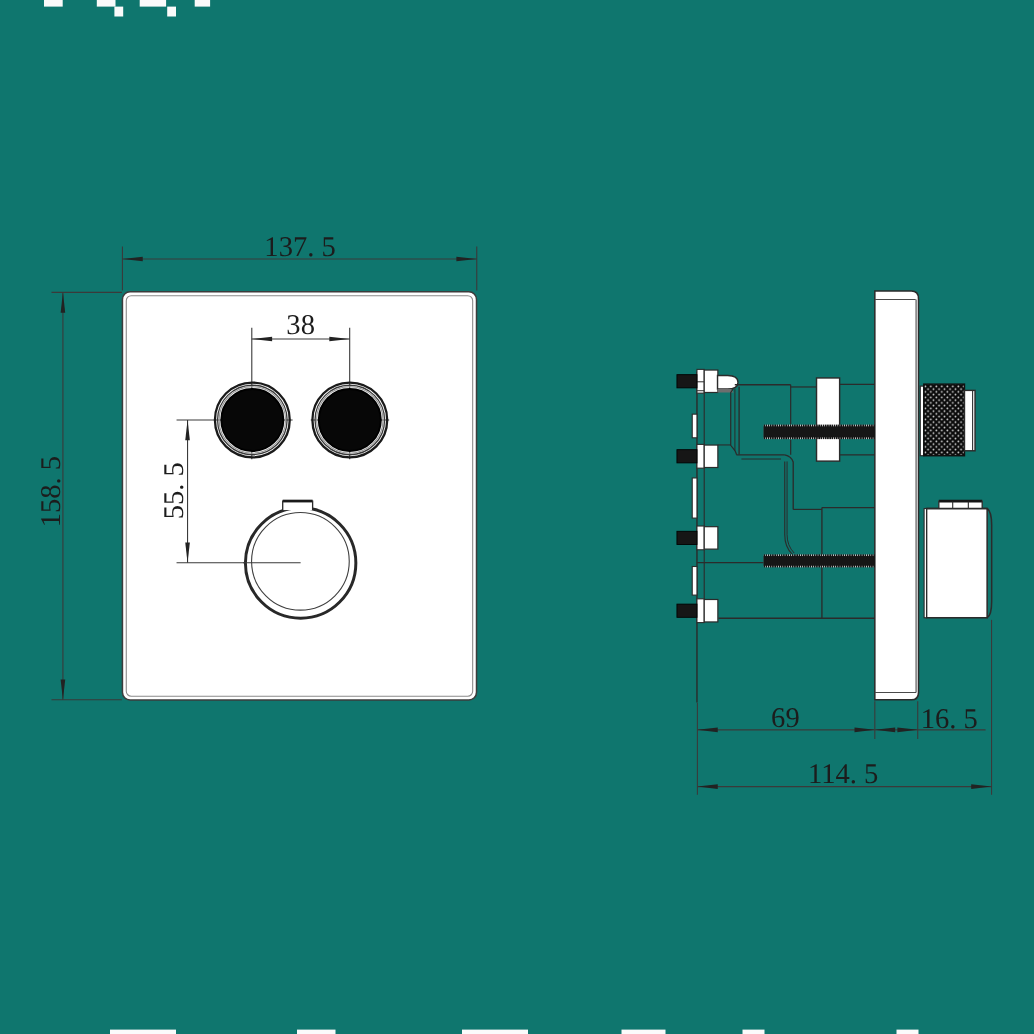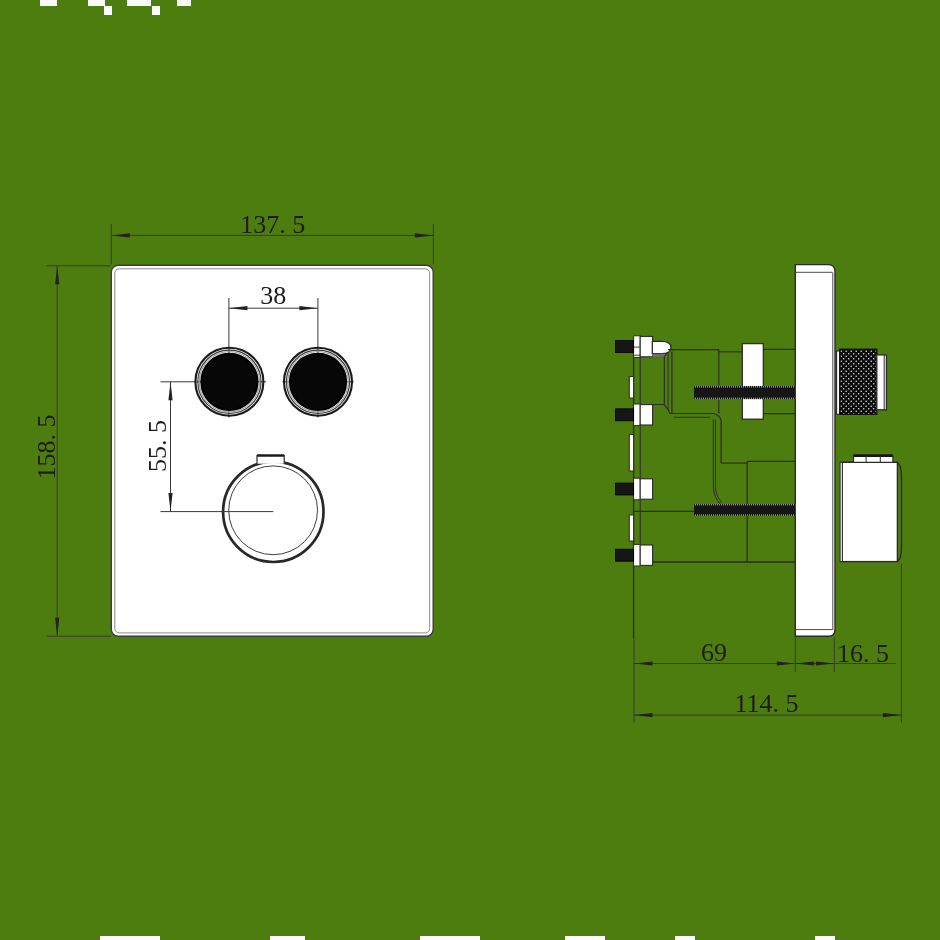--- a/index.html
+++ b/index.html
@@ -1,16 +1,16 @@
 <!DOCTYPE html>
 <html><head>
 <meta charset="utf-8">
 <style>
   html,body{margin:0;padding:0;background:#ffffff;}
-  #page{width:940px;height:940px;position:relative;background:#4d7c0f;overflow:hidden;}
+  #page{width:940px;height:940px;position:relative;background:#0f766e;overflow:hidden;}
   svg{position:absolute;left:0;top:0;}
   text{font-family:"Liberation Serif", serif;fill:#1c1c1c;}
 </style>
 </head>
 <body>
 <div id="page">
 <svg width="940" height="940" viewBox="0 0 940 940">
 <defs>
   <pattern id="thr" width="2" height="20" patternUnits="userSpaceOnUse">
     <rect width="2" height="20" fill="#ffffff"></rect>

